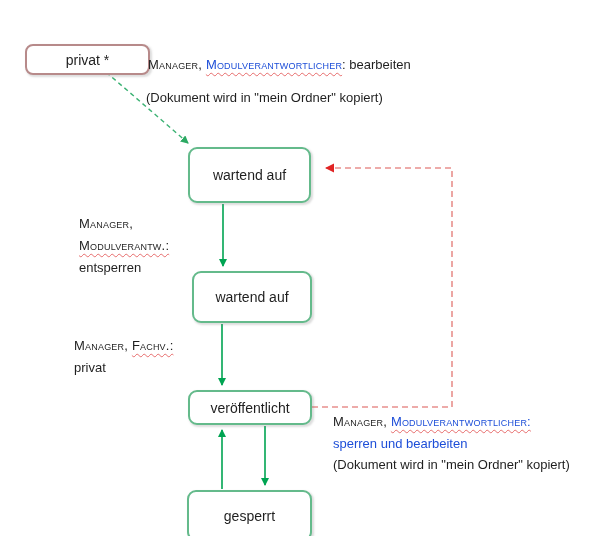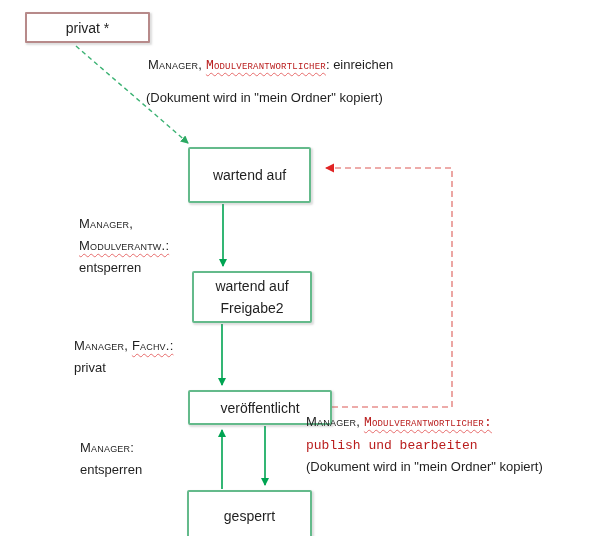--- a/index.html
+++ b/index.html
@@ -16,36 +16,36 @@
   }
   #connectors {
     position: absolute;
     left: 0; top: 0;
     width: 610px; height: 536px;
   }
   .state {
     position: absolute;
     background: #ffffff;
     border: 2px solid #64ba8b;
-    border-radius: 2px;
+    border-radius: 9px;
     box-shadow: 1.5px 1.5px 2px rgba(120,120,120,0.25);
     display: flex;
     flex-direction: column;
     align-items: center;
     justify-content: center;
     font-size: 14px;
     color: #1f1f1f;
     text-align: center;
     line-height: 22px;
     box-sizing: border-box;
   }
-  .state.rose { border-color: #b78a8a; border-radius: 1px; }
+  .state.rose { border-color: #b78a8a; border-radius: 8px; margin-top: 32px; }
   .ann { position: absolute; font-size: 13px; color: #1f1f1f; white-space: nowrap; }
   .sc { font-variant: small-caps; letter-spacing: 0.2px; }
-  .red { color: #b91c1c; font-family: Liberation Mono, monospace; }
+  .red { color: #1d4ed8; }
   .sq  {
     text-decoration-line: underline;
     text-decoration-style: wavy;
     text-decoration-color: rgba(220,40,40,0.65);
     text-decoration-thickness: 1px;
     text-underline-offset: 3px;
   }
   .lh22 { line-height: 22px; }
   .lh21 { line-height: 21.5px; }
 </style>
@@ -83,53 +83,48 @@
   <div class="state rose" style="left:25px; top:12px; width:125px; height:31px;">
     <span>privat *</span>
   </div>
 
   <div class="state" style="left:188px; top:147px; width:123px; height:56px;">
     <span>wartend auf</span>
   </div>
 
   <div class="state" style="left:192px; top:271px; width:120px; height:52px;">
     <span>wartend auf</span>
-    <span>Freigabe2</span>
   </div>
 
-  <div class="state" style="left:188px; top:390px; width:144px; height:35px;">
+  <div class="state" style="left:188px; top:390px; width:124px; height:35px;">
     <span>veröffentlicht</span>
   </div>
 
   <div class="state" style="left:187px; top:490px; width:125px; height:51px;">
     <span>gesperrt</span>
   </div>
 
   <div class="ann" style="left:148px; top:57px;">
-    <span class="sc">Manager, </span><span class="sc red sq">Modulverantwortlicher</span><span>: einreichen</span>
+    <span class="sc">Manager, </span><span class="sc red sq">Modulverantwortlicher</span><span>: bearbeiten</span>
   </div>
   <div class="ann" style="left:146px; top:90px;">
     <span>(Dokument wird in "mein Ordner" kopiert)</span>
   </div>
 
   <div class="ann lh22" style="left:79px; top:213px;">
     <span class="sc">Manager,</span><br>
     <span class="sc sq">Modulverantw.:</span><br>
     <span>entsperren</span>
   </div>
 
   <div class="ann lh21" style="left:74px; top:335px;">
     <span class="sc">Manager, </span><span class="sc sq">Fachv.:</span><br>
     <span>privat</span>
   </div>
 
-  <div class="ann lh21" style="left:80px; top:437px;">
-    <span class="sc">Manager:</span><br>
-    <span>entsperren</span>
-  </div>
 
-  <div class="ann lh21" style="left:306px; top:411px;">
+  <div class="ann lh21" style="left:333px; top:411px;">
     <span class="sc">Manager, </span><span class="sc red sq">Modulverantwortlicher:</span><br>
-    <span class="red">publish und bearbeiten</span><br>
+    <span class="red">sperren und bearbeiten</span><br>
     <span>(Dokument wird in "mein Ordner" kopiert)</span>
   </div>
 
 </div>
 
 </body></html>

